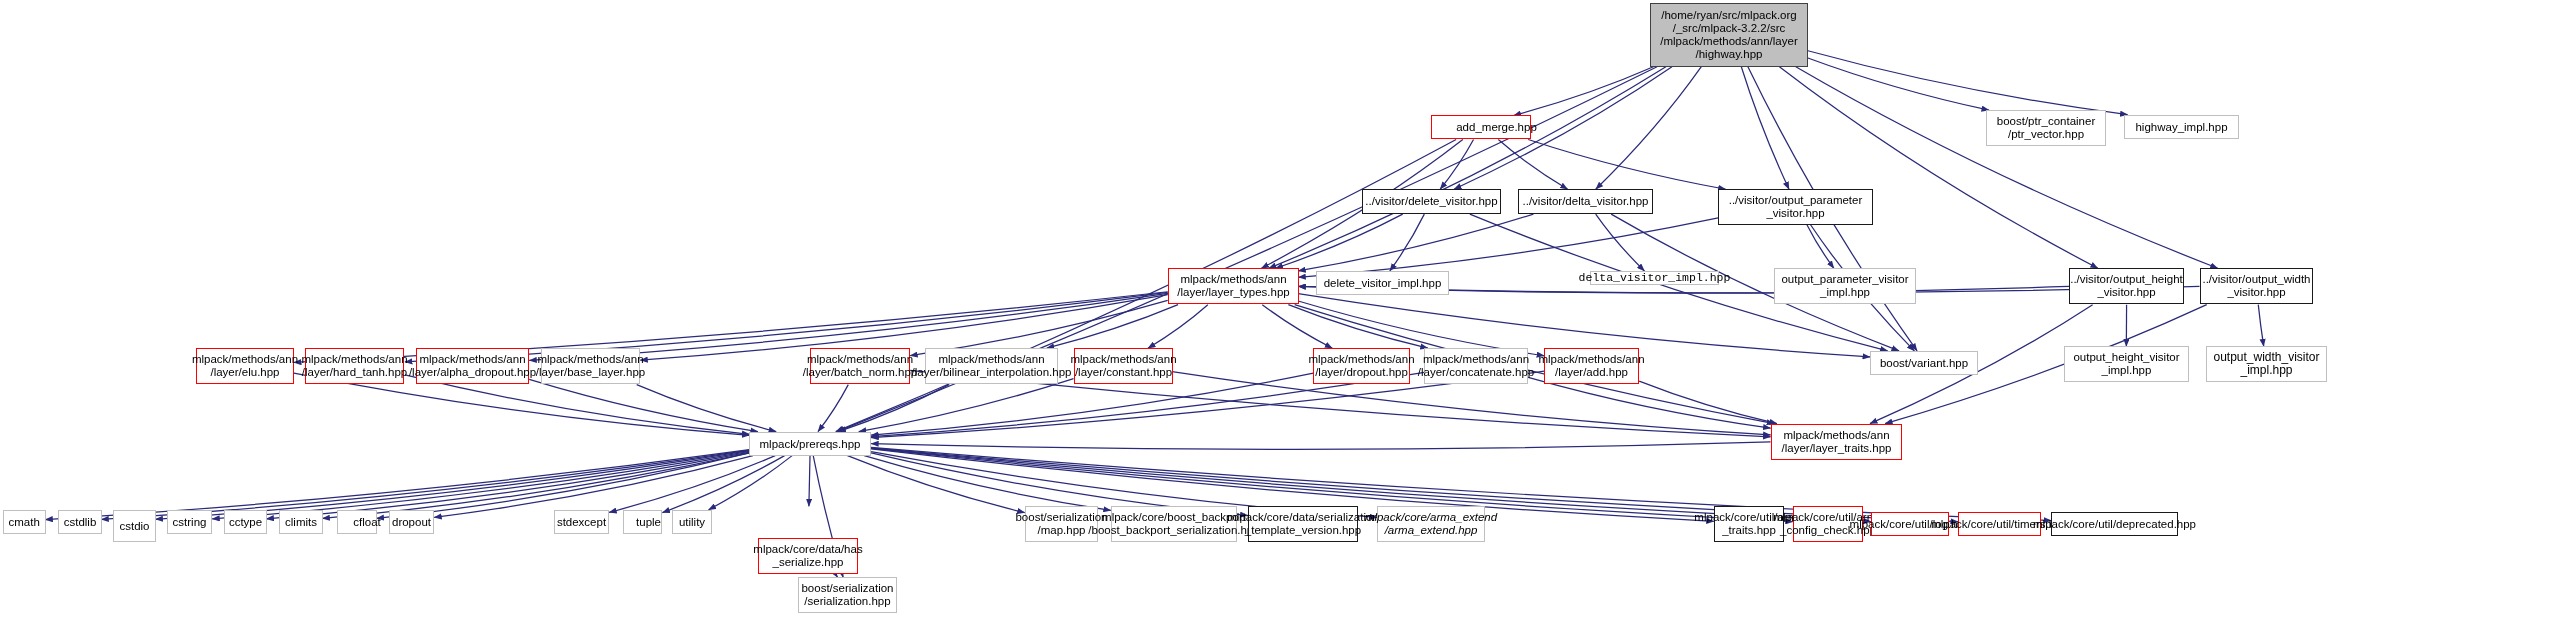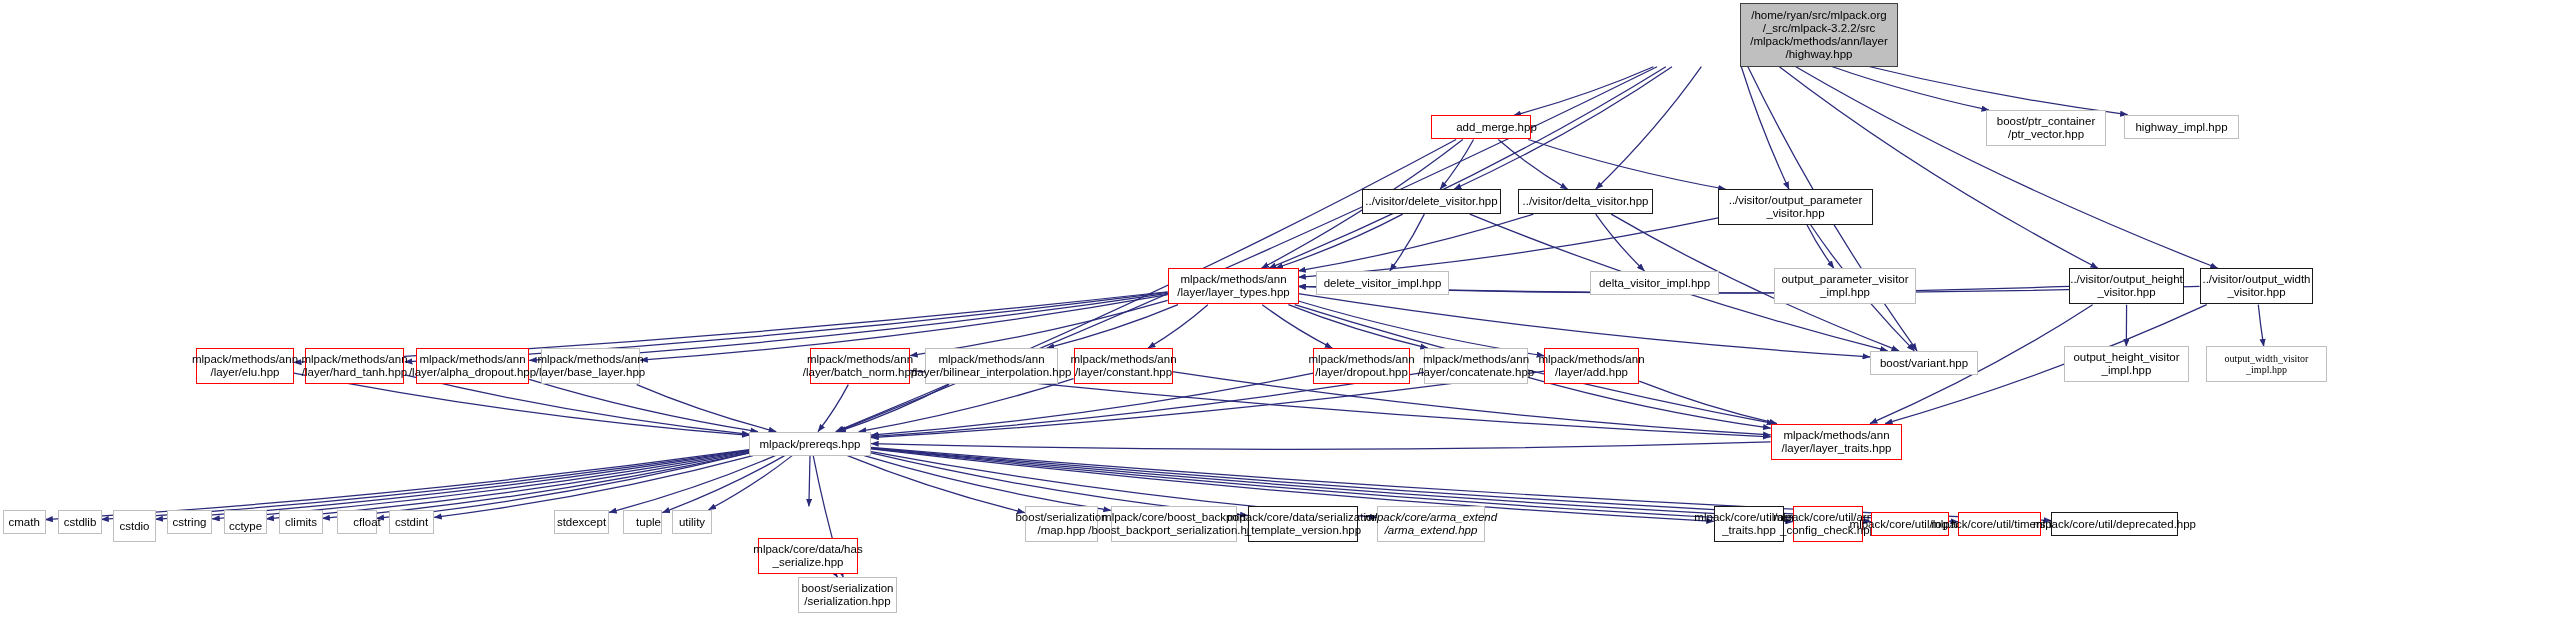--- a/index.html
+++ b/index.html
@@ -102,36 +102,36 @@
         <path d="M981,505.3973509933775 Q1451.5543306668296,560.9140937692298 1930,587.0993377483444" fill="none" stroke="#2a2a7a" stroke-width="1.4" marker-end="url(#arrow)"></path>
         <path d="M981,504.9393542757417 Q1496.358756671386,560.8252066382441 2019,587.3634380453752" fill="none" stroke="#2a2a7a" stroke-width="1.4" marker-end="url(#arrow)"></path>
         <path d="M981,504.5331045619701 Q1540.6291917420747,560.5805063338339 2107,587.2670569236981" fill="none" stroke="#2a2a7a" stroke-width="1.4" marker-end="url(#arrow)"></path>
         <path d="M981,504.15533980582524 Q1589.880981047369,560.4336963410655 2205,587.3398058252427" fill="none" stroke="#2a2a7a" stroke-width="1.4" marker-end="url(#arrow)"></path>
         <path d="M981,503.7433628318584 Q1642.6558942650217,559.5989172712772 2310,586.070796460177" fill="none" stroke="#2a2a7a" stroke-width="1.4" marker-end="url(#arrow)"></path>
         <path d="M915.8157894736842,513 Q929.3725620036707,581.756836739533 949.4649122807018,650" fill="none" stroke="#2a2a7a" stroke-width="1.4" marker-end="url(#arrow)"></path>
         <path d="M921.775,611 Q930.6205168758886,630.8307890298436 943.225,650" fill="none" stroke="#2a2a7a" stroke-width="1.4" marker-end="url(#arrow)"></path>
       </g>
   </svg>
   <div id="node-layer">
-      <div class="node root" style="left: 1740px; top: 2.7px; width: 158px; height: 64px; font-size: 11.5px;"><span>/home/ryan/src/mlpack.org
+      <div class="node root" style="left: 1650px; top: 2.7px; width: 158px; height: 64px; font-size: 11.5px;"><span>/home/ryan/src/mlpack.org
 /_src/mlpack-3.2.2/src
 /mlpack/methods/ann/layer
 /highway.hpp</span></div>
       <div class="node red" style="left: 1431px; top: 115px; width: 100px; height: 24px; font-size: 11.5px; padding-left: 31px;"><span>add_merge.hpp</span></div>
       <div class="node gray" style="left: 1986px; top: 110px; width: 120px; height: 36px; font-size: 11.5px;"><span>boost/ptr_container
 /ptr_vector.hpp</span></div>
       <div class="node gray" style="left: 2124px; top: 115px; width: 115px; height: 24px; font-size: 11.5px;"><span>highway_impl.hpp</span></div>
       <div class="node black" style="left: 1362px; top: 189px; width: 139px; height: 25px; font-size: 11.5px;"><span>../visitor/delete_visitor.hpp</span></div>
       <div class="node black" style="left: 1518px; top: 189px; width: 135px; height: 25px; font-size: 11.5px;"><span>../visitor/delta_visitor.hpp</span></div>
       <div class="node black" style="left: 1718px; top: 189px; width: 155px; height: 36px; font-size: 11.5px;"><span>../visitor/output_parameter
 _visitor.hpp</span></div>
       <div class="node red" style="left: 1168px; top: 268px; width: 131px; height: 36px; font-size: 11.5px;"><span>mlpack/methods/ann
 /layer/layer_types.hpp</span></div>
       <div class="node gray" style="left: 1316px; top: 271px; width: 133px; height: 24px; font-size: 11.5px;"><span>delete_visitor_impl.hpp</span></div>
-      <div class="node gray" style="left: 1590px; top: 271px; width: 129px; height: 24px; font-size: 11.5px;"><span>delta_visitor_impl.hpp</span></div>
+      <div class="node gray" style="left: 1590px; top: 271px; width: 129px; height: 14px; font-size: 11.5px; font-family: Liberation Mono, monospace;"><span>delta_visitor_impl.hpp</span></div>
       <div class="node gray" style="left: 1774px; top: 268px; width: 142px; height: 36px; font-size: 11.5px;"><span>output_parameter_visitor
 _impl.hpp</span></div>
       <div class="node black" style="left: 2069px; top: 268px; width: 115px; height: 36px; font-size: 11.5px;"><span>../visitor/output_height
 _visitor.hpp</span></div>
       <div class="node black" style="left: 2200px; top: 268px; width: 113px; height: 36px; font-size: 11.5px;"><span>../visitor/output_width
 _visitor.hpp</span></div>
       <div class="node red" style="left: 196px; top: 348px; width: 98px; height: 36px; font-size: 11.5px;"><span>mlpack/methods/ann
 /layer/elu.hpp</span></div>
       <div class="node red" style="left: 305px; top: 348px; width: 99px; height: 36px; font-size: 11.5px;"><span>mlpack/methods/ann
 /layer/hard_tanh.hpp</span></div>
@@ -147,33 +147,33 @@
 /layer/constant.hpp</span></div>
       <div class="node red" style="left: 1313px; top: 348px; width: 97px; height: 36px; font-size: 11.5px;"><span>mlpack/methods/ann
 /layer/dropout.hpp</span></div>
       <div class="node gray" style="left: 1424px; top: 348px; width: 104px; height: 36px; font-size: 11.5px;"><span>mlpack/methods/ann
 /layer/concatenate.hpp</span></div>
       <div class="node red" style="left: 1544px; top: 348px; width: 95px; height: 36px; font-size: 11.5px;"><span>mlpack/methods/ann
 /layer/add.hpp</span></div>
       <div class="node gray" style="left: 1870px; top: 351px; width: 108px; height: 24px; font-size: 11.5px;"><span>boost/variant.hpp</span></div>
       <div class="node gray" style="left: 2064px; top: 346px; width: 125px; height: 36px; font-size: 11.5px;"><span>output_height_visitor
 _impl.hpp</span></div>
-      <div class="node gray" style="left: 2206px; top: 346px; width: 121px; height: 36px; font-size: 10px; font-family: Liberation Serif, serif;"><span>output_width_visitor
+      <div class="node gray" style="left: 2206px; top: 346px; width: 121px; height: 36px; font-size: 12px;"><span>output_width_visitor
 _impl.hpp</span></div>
       <div class="node red" style="left: 1771px; top: 424px; width: 131px; height: 36px; font-size: 11.5px;"><span>mlpack/methods/ann
 /layer/layer_traits.hpp</span></div>
       <div class="node gray" style="left: 749px; top: 432px; width: 122px; height: 24px; font-size: 11.5px;"><span>mlpack/prereqs.hpp</span></div>
       <div class="node gray" style="left: 2.7px; top: 510px; width: 43px; height: 24px; font-size: 11.5px;"><span>cmath</span></div>
       <div class="node gray" style="left: 58px; top: 510px; width: 44px; height: 24px; font-size: 11.5px;"><span>cstdlib</span></div>
       <div class="node gray" style="left: 113px; top: 510px; width: 43px; height: 32px; font-size: 11.5px;"><span>cstdio</span></div>
       <div class="node gray" style="left: 167px; top: 510px; width: 45px; height: 24px; font-size: 11.5px;"><span>cstring</span></div>
-      <div class="node gray" style="left: 224px; top: 510px; width: 43px; height: 24px; font-size: 11.5px; align-items: flex-end;"><span>cctype</span></div>
+      <div class="node gray" style="left: 224px; top: 510px; width: 43px; height: 24px; font-size: 11.5px;"><span>cctype</span></div>
       <div class="node gray" style="left: 279px; top: 510px; width: 44px; height: 24px; font-size: 11.5px;"><span>climits</span></div>
       <div class="node gray" style="left: 337px; top: 510px; width: 40px; height: 24px; font-size: 11.5px; padding-left: 20px;"><span>cfloat</span></div>
-      <div class="node gray" style="left: 389px; top: 510px; width: 45px; height: 24px; font-size: 11.5px;"><span>cstdint</span></div>
+      <div class="node gray" style="left: 389px; top: 510px; width: 45px; height: 24px; font-size: 11.5px;"><span>dropout</span></div>
       <div class="node gray" style="left: 554px; top: 510px; width: 55px; height: 24px; font-size: 11.5px;"><span>stdexcept</span></div>
       <div class="node gray" style="left: 623px; top: 510px; width: 39px; height: 24px; font-size: 11.5px; justify-content: flex-end;"><span>tuple</span></div>
       <div class="node gray" style="left: 672px; top: 510px; width: 40px; height: 24px; font-size: 11.5px;"><span>utility</span></div>
       <div class="node red" style="left: 758px; top: 506px; width: 100px; height: 36px; font-size: 11.5px; margin-top: 32px;"><span>mlpack/core/data/has
 _serialize.hpp</span></div>
       <div class="node gray" style="left: 1025px; top: 506px; width: 73px; height: 36px; font-size: 11.5px;"><span>boost/serialization
 /map.hpp</span></div>
       <div class="node gray" style="left: 1111px; top: 506px; width: 126px; height: 36px; font-size: 11.5px;"><span>mlpack/core/boost_backport
 /boost_backport_serialization.hpp</span></div>
       <div class="node black" style="left: 1248px; top: 506px; width: 110px; height: 36px; font-size: 11.5px;"><span>mlpack/core/data/serialization

